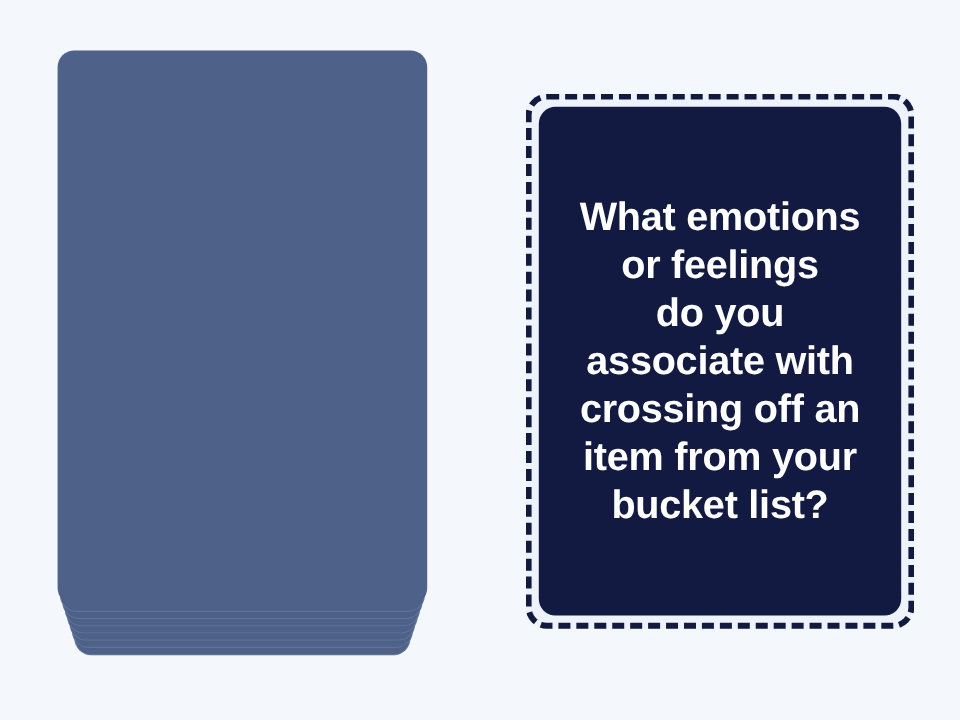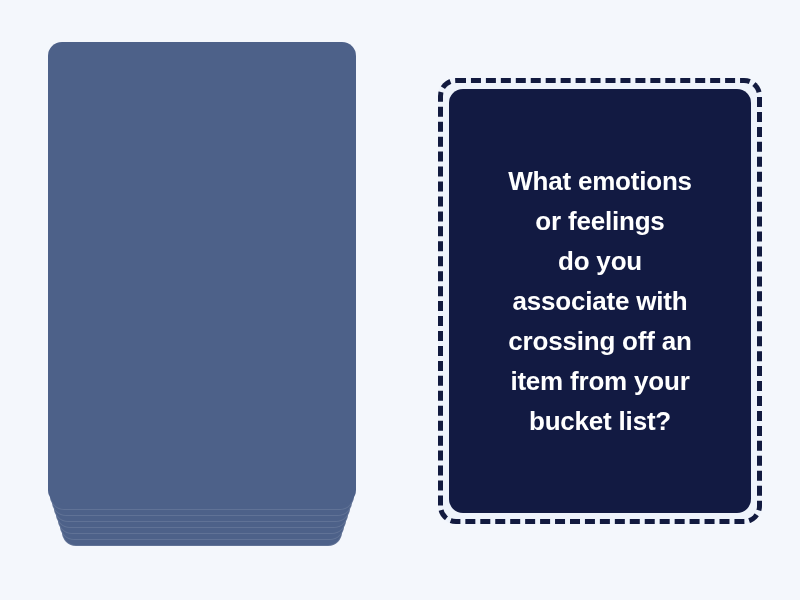--- a/index.html
+++ b/index.html
@@ -70,21 +70,21 @@
     border-radius: 14px;
     display: flex;
     align-items: center;
     justify-content: center;
     padding: 10px 12px;
   }
   #question-text {
     color: #ffffff;
     font-family: "Liberation Sans", sans-serif;
     font-weight: bold;
-    font-size: 26px;
+    font-size: 33px;
     line-height: 40px;
     text-align: center;
     letter-spacing: -0.2px;
     white-space: pre-line;
     margin: 0;
   }
 </style>
 </head>
 <body>
 

